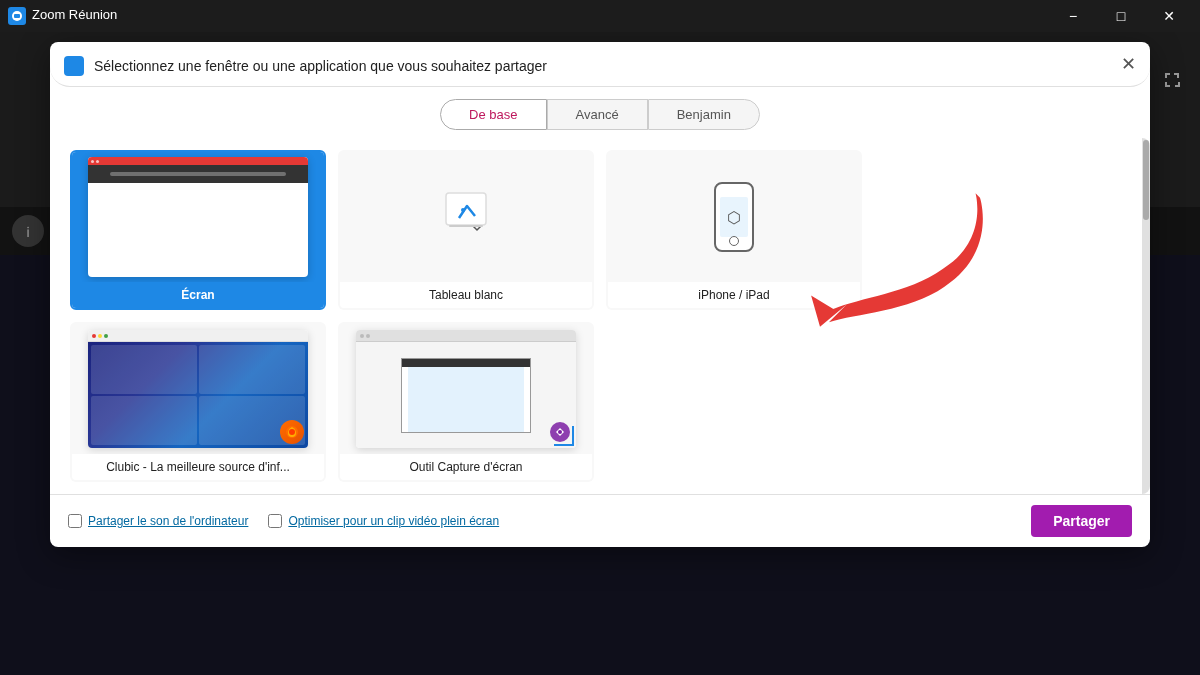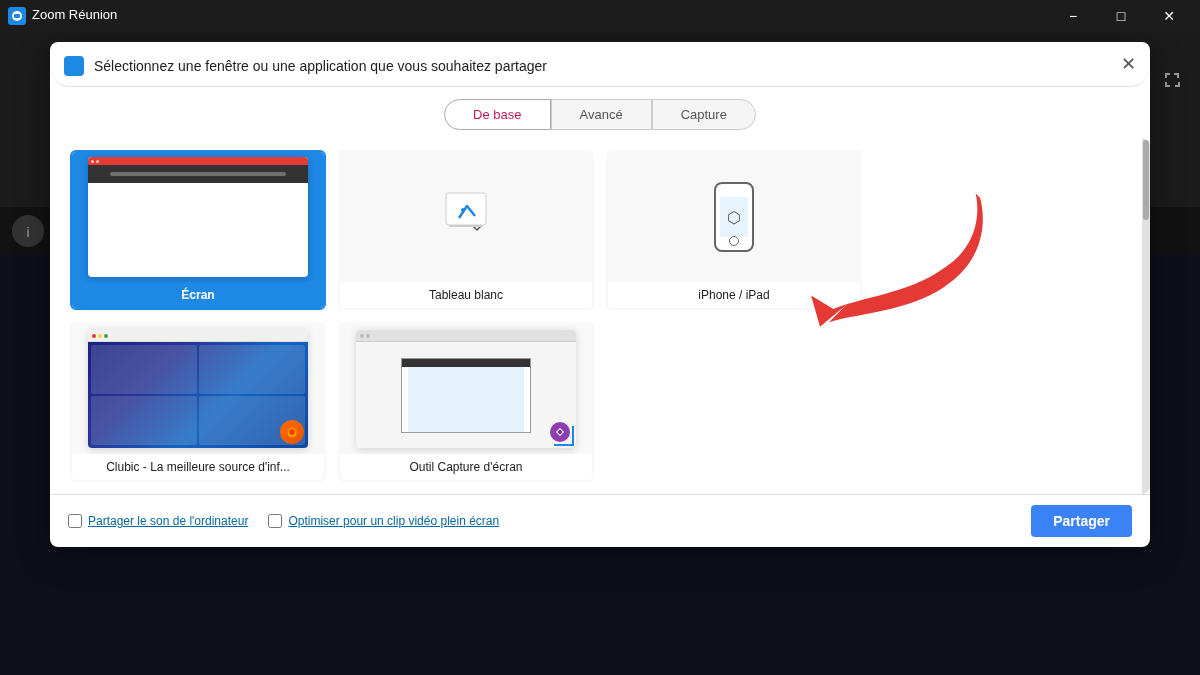--- a/index.html
+++ b/index.html
@@ -547,21 +547,21 @@
     }
     .checkbox-label {
       font-size: 12px;
       color: #0369a1;
       text-decoration: underline;
     }
     .footer-spacer {
       flex: 1;
     }
     .partager-btn {
-      background: #3b82f6;
+      background: #a21caf;
       color: #ffffff;
       border: none;
       border-radius: 4px;
       padding: 8px 22px;
       font-size: 14px;
       font-weight: 600;
       cursor: pointer;
     }
 
     
@@ -651,21 +651,21 @@
 
     <div class="dialog-header">
       <div class="dialog-zoom-icon"></div>
       <span class="dialog-title">Sélectionnez une fenêtre ou une application que vous souhaitez partager</span>
       <button class="dialog-close">✕</button>
     </div>
 
     <div class="dialog-tabs">
       <button class="tab-btn active">De base</button>
       <button class="tab-btn">Avancé</button>
-      <button class="tab-btn">Capture</button>
+      <button class="tab-btn">Benjamin</button>
     </div>
 
     <div class="share-grid">
 
       <div class="share-item selected">
         <div class="item-preview">
           <div class="screen-thumb">
             <div class="screen-thumb-bar">
               <div class="screen-thumb-dot"></div>
               <div class="screen-thumb-dot"></div>

